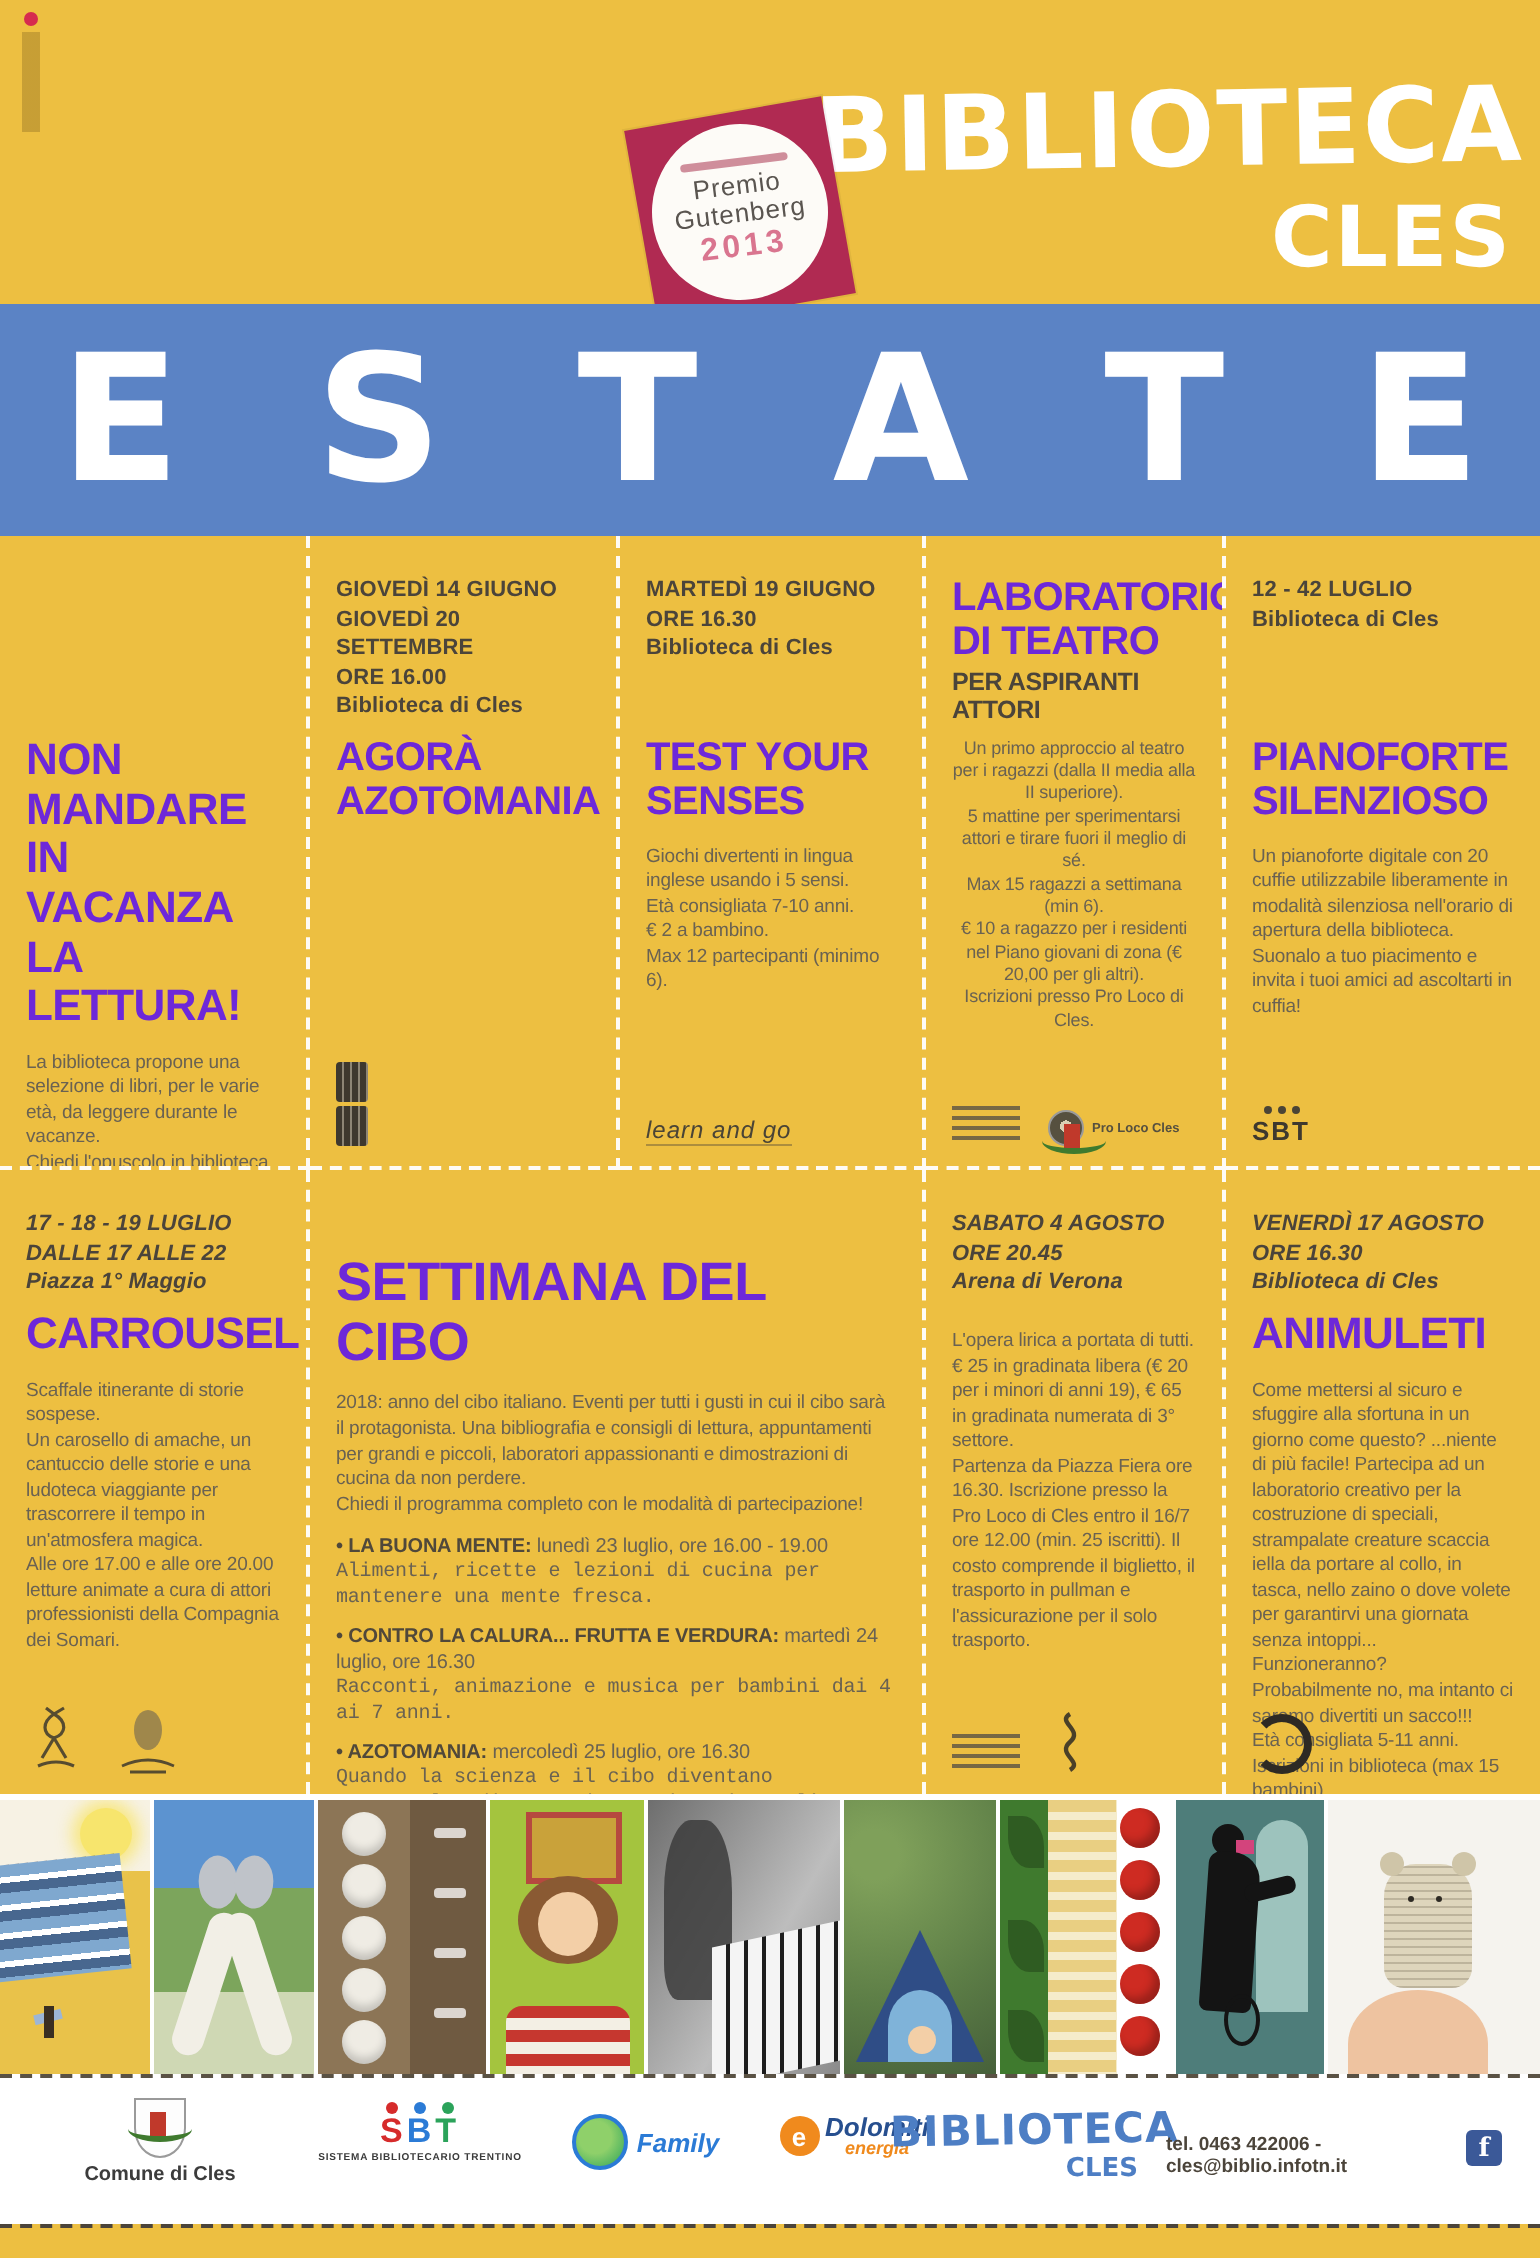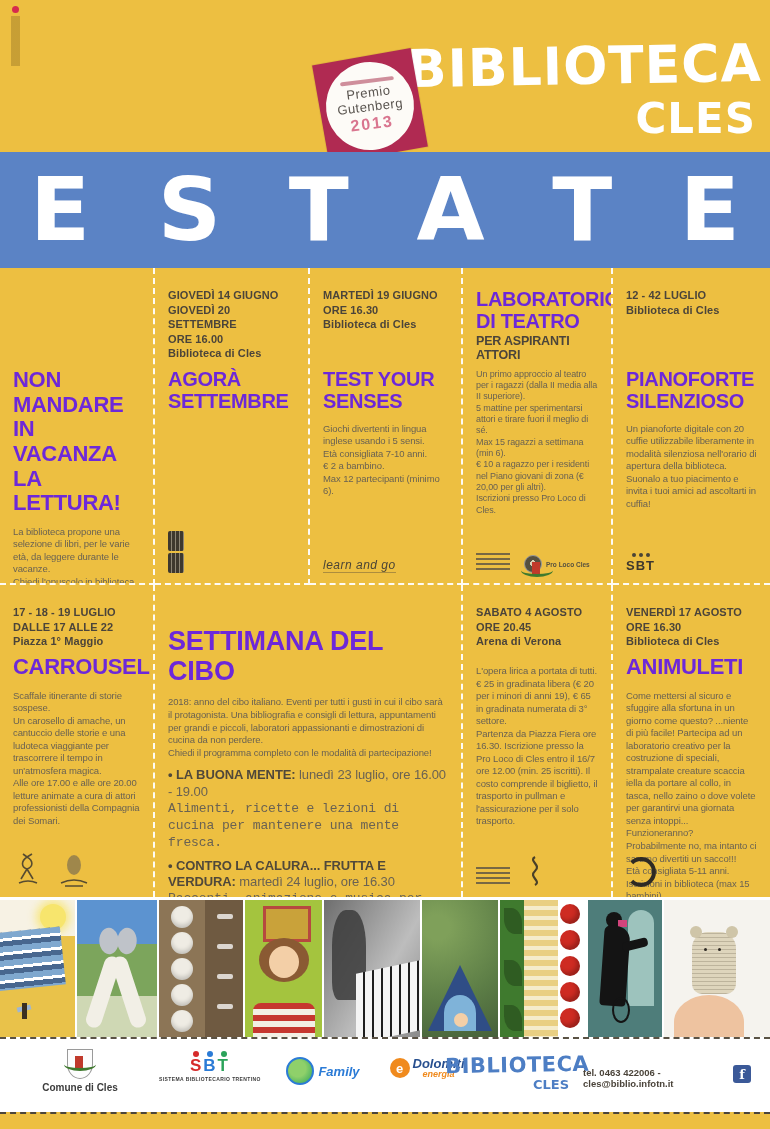--- a/index.html
+++ b/index.html
@@ -28,28 +28,28 @@
     color:#fff;font-family:"DejaVu Sans",sans-serif;font-weight:bold;font-size:88px;line-height:1;}
   
   .grid{position:absolute;left:0;top:268px;width:770px;height:629px;display:grid;
     grid-template-columns:155px 155px 153px 150px 157px;grid-template-rows:317px 312px;}
   .card{position:relative;box-sizing:border-box;padding:20px 13px 10px 13px;overflow:hidden;}
   .card.v-sep{border-right:2px dashed rgba(255,255,255,.95);}
   .card.h-sep{border-bottom:2px dashed rgba(255,255,255,.95);}
   .card.wide{grid-column:2 / span 2;}
   .dates{font-size:11px;font-weight:bold;color:#4b443a;line-height:1.32;white-space:pre-line;letter-spacing:.1px;}
   .dates.r1{min-height:80px;}
-  .dates.r2{min-height:50px;}
+  .dates.r2{min-height:50px;font-style:italic;}
   .spacer-r1{height:80px;}
   .title{font-size:20px;font-weight:bold;color:#6d28d9;line-height:1.12;letter-spacing:-.3px;white-space:pre-line;}
   .title.big{font-size:22px;}
   .title.huge{font-size:27px;margin-top:21px;letter-spacing:-.2px;}
   .subtitle{font-size:12.5px;font-weight:bold;color:#4b443a;margin-top:1px;letter-spacing:-.2px;}
   .body{margin-top:10px;font-size:9.5px;color:#6a6252;line-height:1.32;white-space:pre-line;letter-spacing:-.1px;}
-  .body.tight{font-size:9px;line-height:1.26;margin-top:7px;}
+  .body.tight{font-size:9px;line-height:1.26;margin-top:7px;text-align:center;}
   .card-logos{position:absolute;left:13px;bottom:10px;display:flex;align-items:flex-end;gap:14px;}
   .minilogo{display:flex;flex-direction:column;align-items:center;gap:1px;color:#4a4436;}
   .books{display:flex;gap:2px;align-items:flex-end;}
   .bookblock{width:16px;height:20px;background:#3e382e;border-radius:2px;
     background-image:repeating-linear-gradient(90deg,#3e382e 0 3px,#8d8575 3px 4px);}
   .learnandgo{font-size:12px;font-style:italic;color:#4a4436;letter-spacing:.5px;
     border-bottom:1px solid rgba(74,68,54,.4);}
   .stamp{width:34px;height:20px;background-image:repeating-linear-gradient(#5a5244 0 2px,transparent 2px 5px);opacity:.8;}
   .proloco{display:flex;align-items:center;gap:4px;}
   .proloco .crest{width:16px;height:16px;border-radius:50%;background:#56503f;
@@ -58,21 +58,21 @@
   .sbt-mini{display:flex;flex-direction:column;align-items:center;}
   .sbt-dots{display:flex;gap:3px;margin-bottom:1px;}
   .sbt-dots i{width:4px;height:4px;border-radius:50%;background:#4a4436;}
   .sbt-word{font-size:13px;font-weight:bold;color:#3e382e;letter-spacing:1px;}
   .scribble{opacity:.85;}
   .cocci{display:flex;align-items:center;gap:2px;}
   .cocci .c1{width:22px;height:22px;border-radius:50%;border:4px solid #2e2a24;border-left-color:transparent;}
   .cocci .txt{font-size:6.5px;font-weight:bold;color:#2e2a24;}
   
   .bullets{margin-top:8px;}
-  .bullet{margin-top:6px;font-size:13px;line-height:1.3;letter-spacing:-.1px;}
+  .bullet{margin-top:6px;font-size:10px;line-height:1.3;letter-spacing:-.1px;}
   .b-label{font-weight:bold;color:#50483a;}
   .b-time{color:#6a6252;}
   .b-desc{color:#6a6252;font-family:Liberation Mono, monospace;}
   
   .photos{position:absolute;left:0;top:897px;width:770px;height:140px;background:#fff;display:flex;gap:2px;
     border-top:3px dashed #fff;box-sizing:border-box;}
   .ph{position:relative;height:100%;overflow:hidden;flex-shrink:0;}
   .ph:last-child{flex-grow:1;}
   
   .ph-beach{background:linear-gradient(#f7f2e4 0 26%,#e9c24a 26%);}
@@ -211,21 +211,21 @@
       <div class="body">La biblioteca propone una selezione di libri, per le varie età, da leggere durante le vacanze.
 Chiedi l'opuscolo in biblioteca oppure scarica l'elenco dal sito internet del Comune!</div>
     </div>
 
     <div class="card v-sep h-sep">
       <div class="dates r1">GIOVEDÌ 14 GIUGNO
 GIOVEDÌ 20 SETTEMBRE
 ORE 16.00
 Biblioteca di Cles</div>
       <div class="title">AGORÀ
-SETTEMBRE</div>
+AZOTOMANIA</div>
       <div class="card-logos">
         <div class="minilogo books">
           <span class="bookblock"></span>
             <span class="bookblock"></span>
         </div>
       </div>
     </div>
 
     <div class="card v-sep h-sep">
       <div class="dates r1">MARTEDÌ 19 GIUGNO

